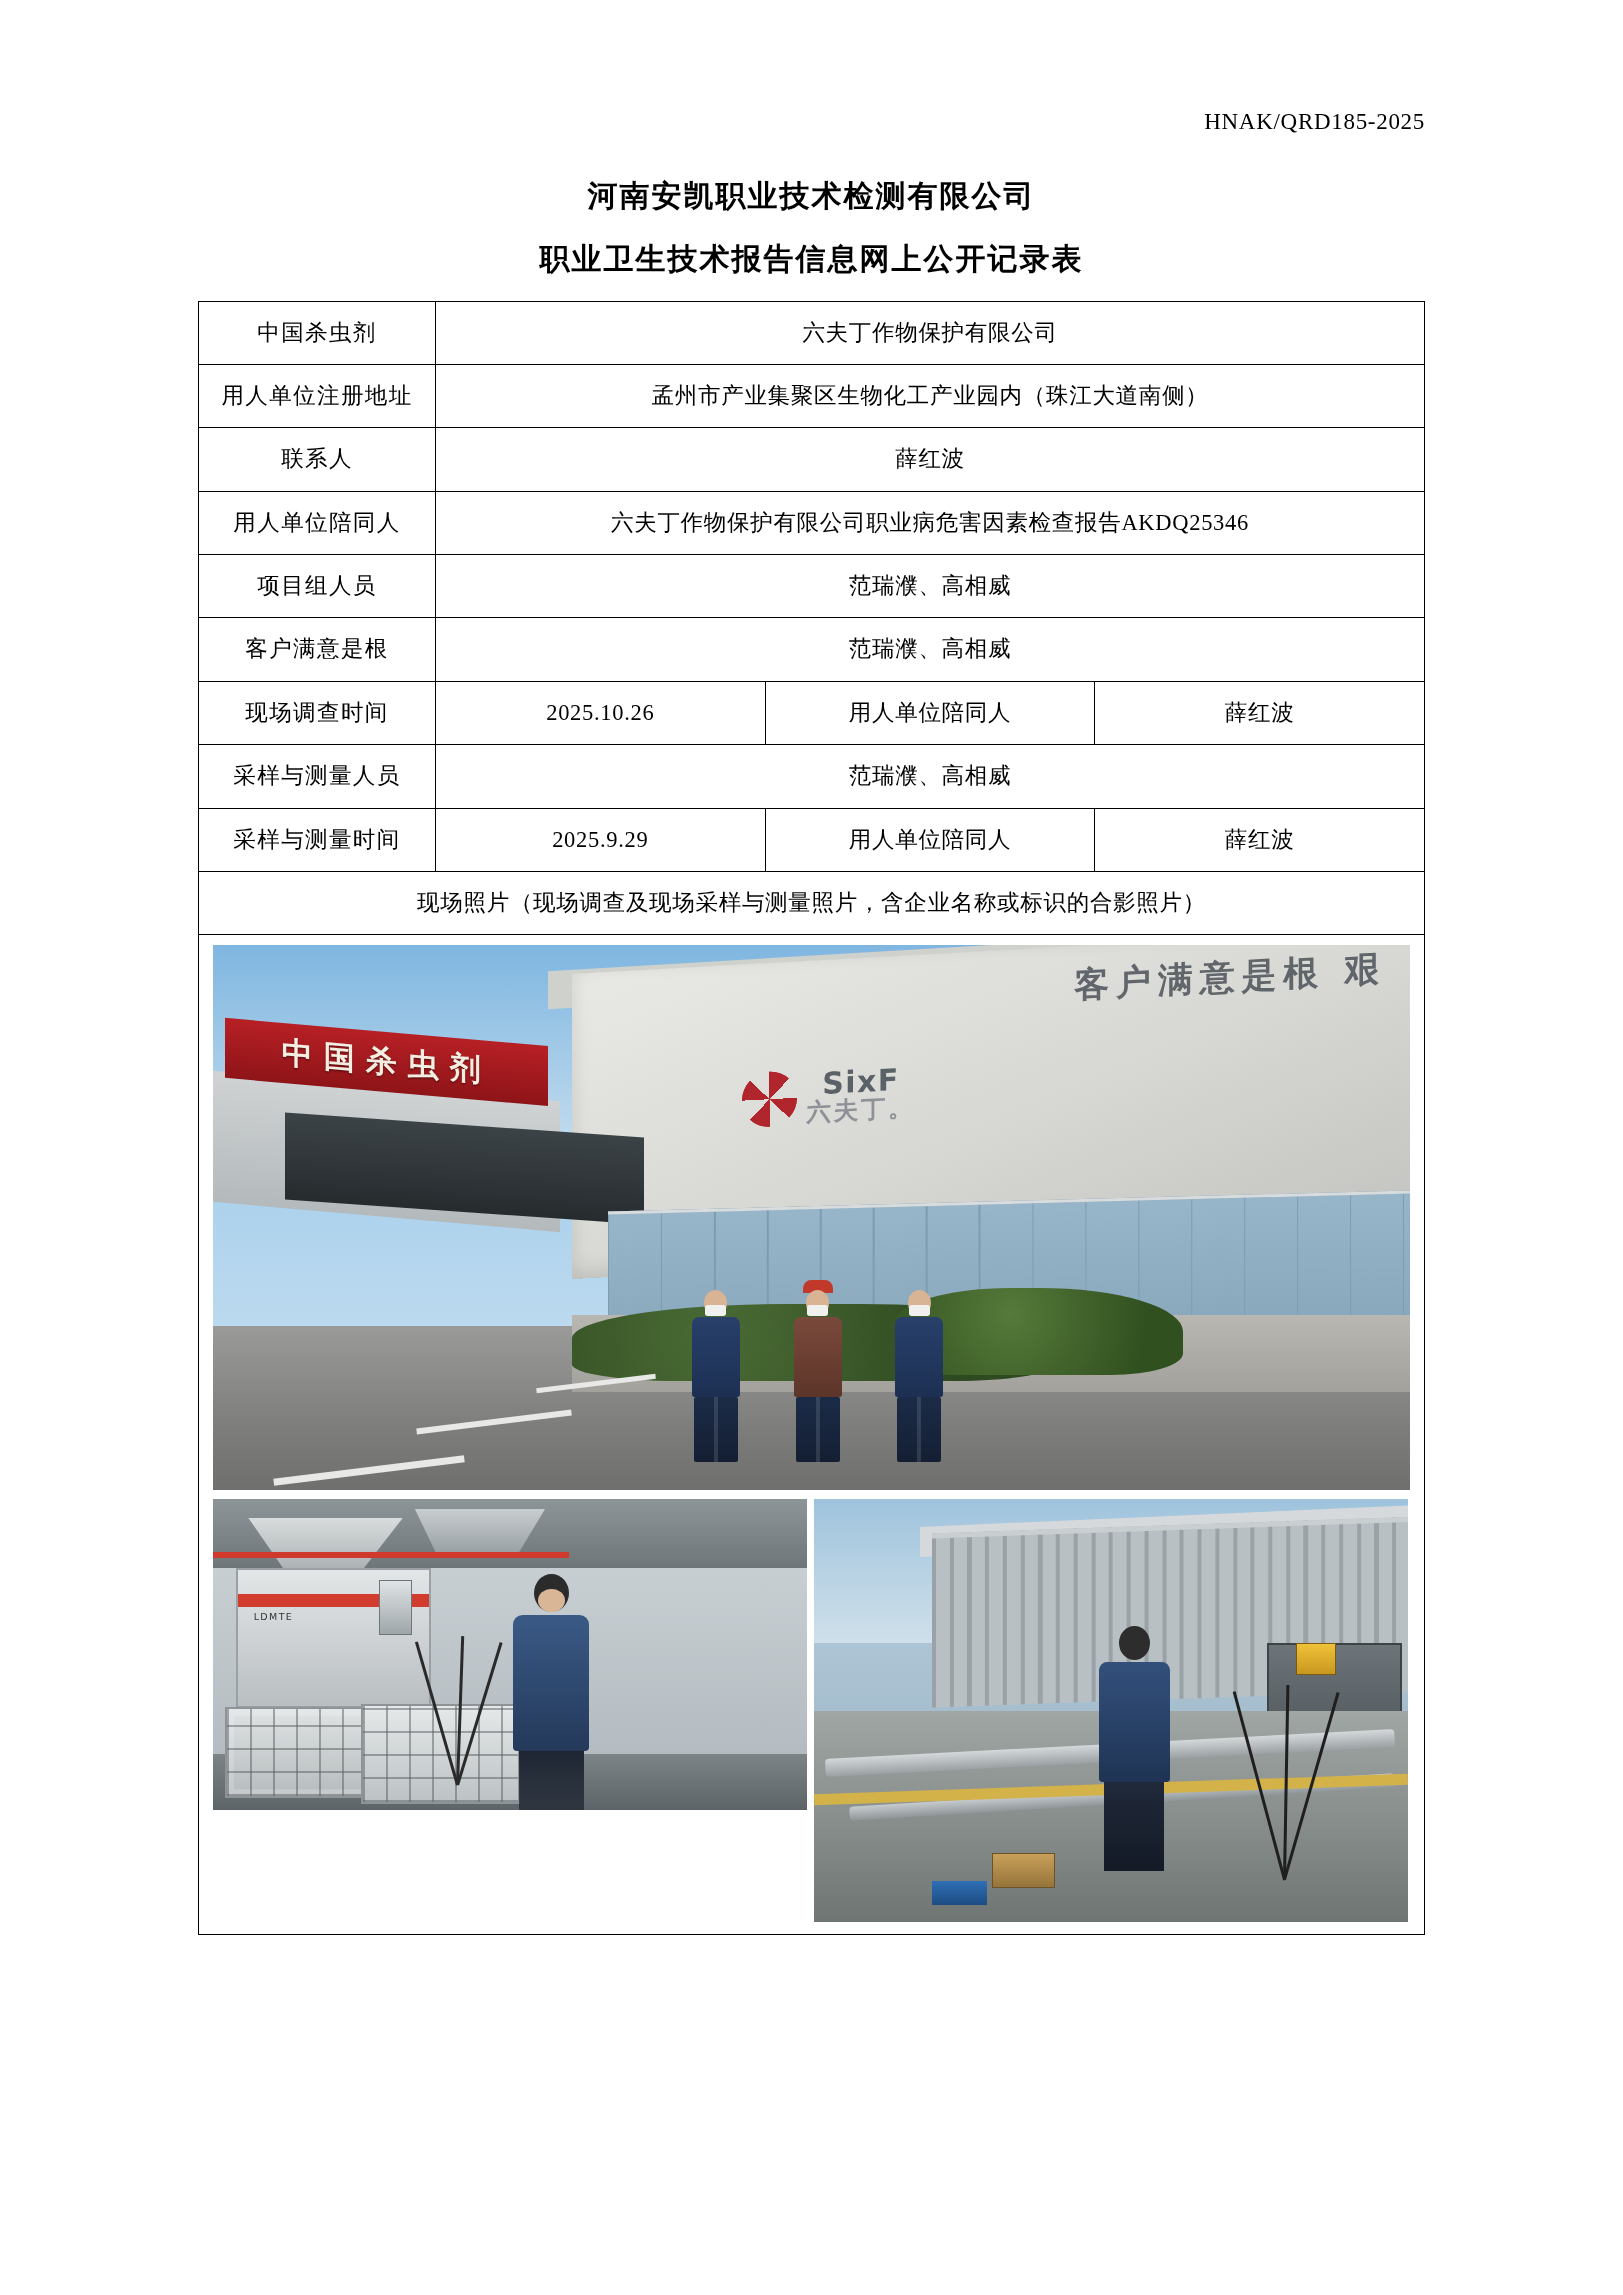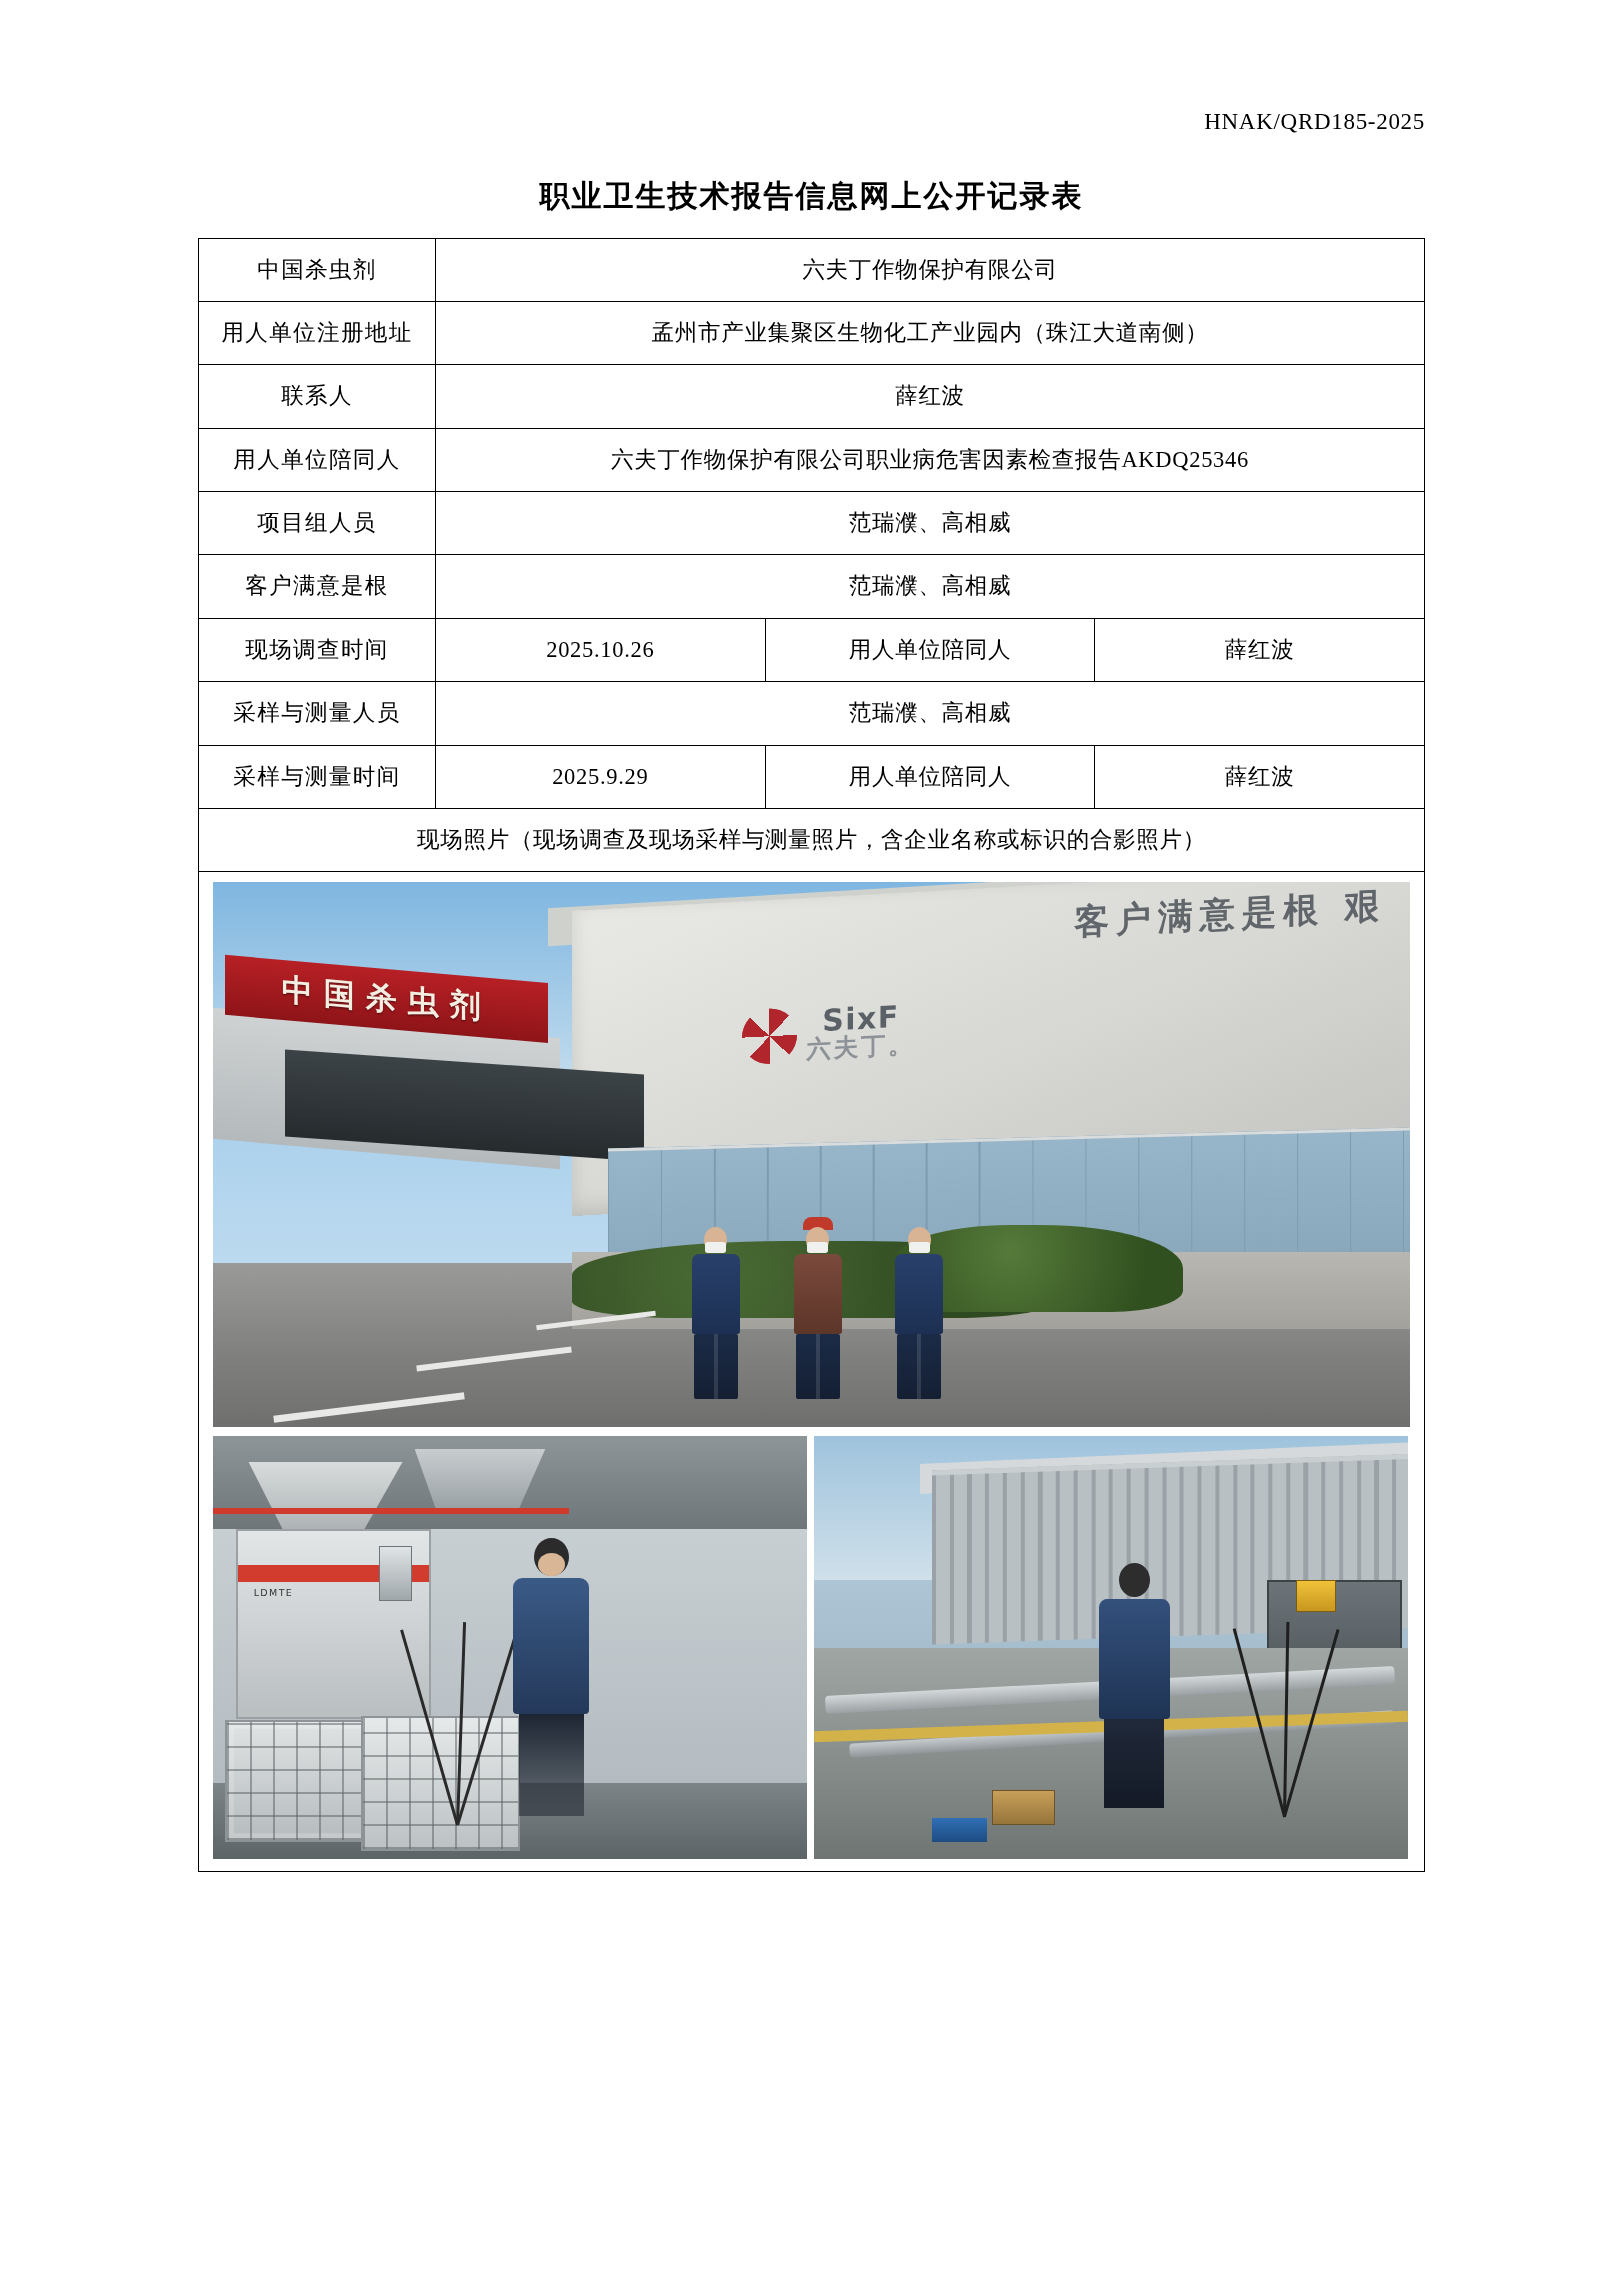--- a/index.html
+++ b/index.html
@@ -232,21 +232,21 @@
     content:""; position:absolute; left:50%; top:0; width:4.1px; height:100%;
     background: rgba(255,255,255,.12); transform: translateX(-50%);
   }
   .person.red .body { background: linear-gradient(#7a4a3c,#5d3529); }
   .person.red .cap {
     width: 30px; height: 12.3px; background: #c0392b; border-radius: 8.2px 8.2px 0 0;
     margin: 0 auto -2.7px;
   }
   
   .ph2 {
-    position: relative; width: 49.6%; height: 423px; overflow: hidden;
+    position: relative; width: 49.6%; height: 311px; overflow: hidden;
     background: linear-gradient(#cfd6da,#aeb6bb);
   }
   .ph2 .ceiling {
     position:absolute; left:0; top:0; width:100%; height:22%;
     background: linear-gradient(#8e9599,#6f767a);
   }
   .ph2 .duct {
     position:absolute; left:6%; top:6%; width:26%; height:18%;
     background: linear-gradient(#d8dcdd,#a8aeb0);
     clip-path: polygon(0 0,100% 0,72% 100%,25% 100%);
@@ -412,20 +412,21 @@
   }
 </style>
 </head>
 <body>
 
 <div class="page">
 
   <div class="doc-code">HNAK/QRD185-2025</div>
 
   <div class="title-block">
+    <div class="title-1">河南安凯职业技术检测有限公司</div>
     <div class="title-2">职业卫生技术报告信息网上公开记录表</div>
   </div>
 
   <table class="main">
     <tbody>
       <tr>
         <td class="label">中国杀虫剂</td>
         <td class="value" colspan="3">六夫丁作物保护有限公司</td>
       </tr>
       <tr>

